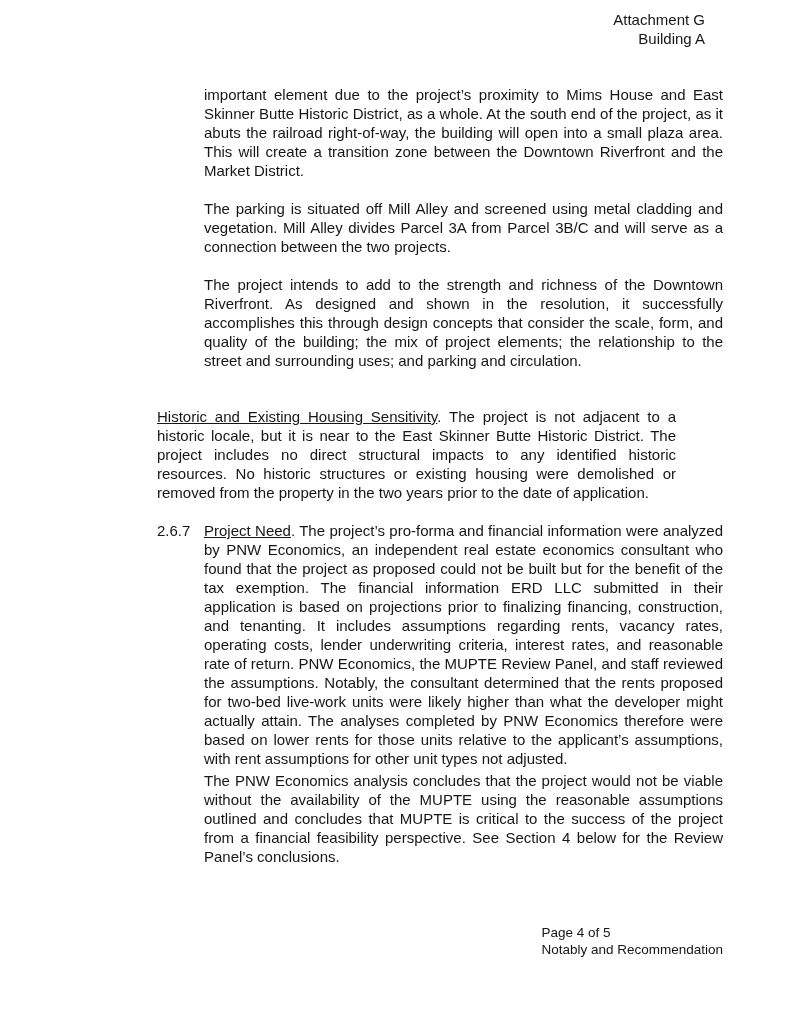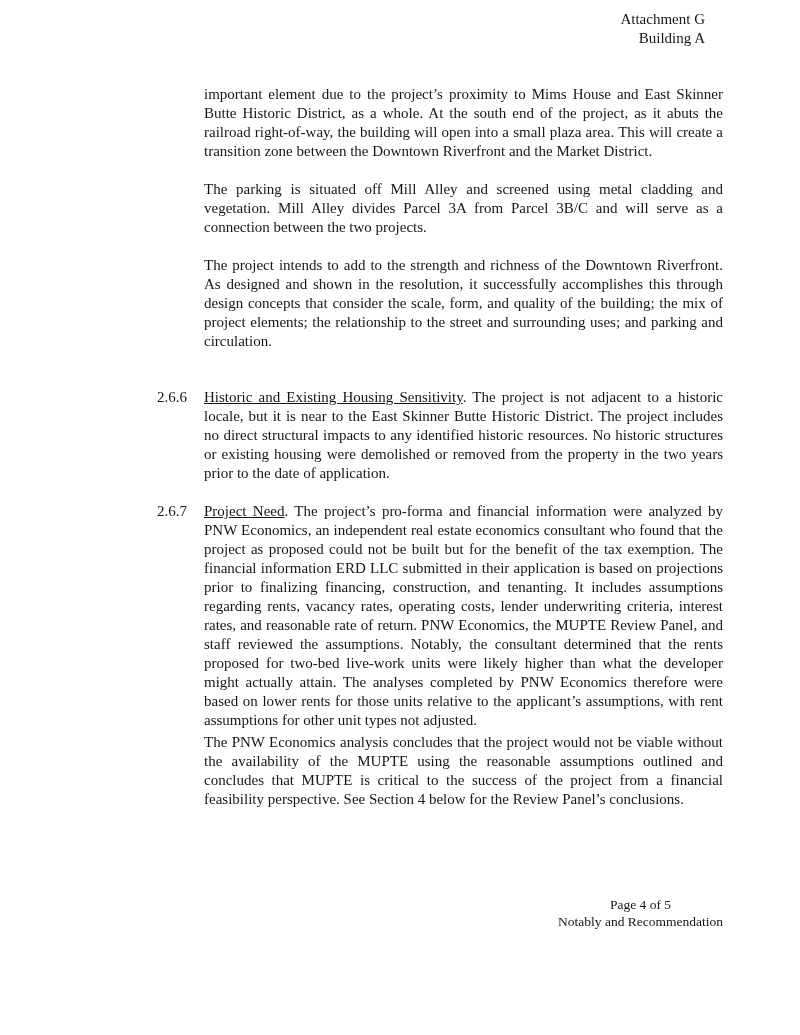--- a/index.html
+++ b/index.html
@@ -5,21 +5,21 @@
   html, body {
     margin: 0;
     padding: 0;
     background: #ffffff;
   }
   .page {
     position: relative;
     width: 800px;
     height: 1035px;
     background: #ffffff;
-    font-family: Liberation Serif, serif;
+    font-family: Liberation Sans, sans-serif;
     color: #161616;
     font-size: 15px;
     line-height: 19px;
     overflow: hidden;
   }
   .doc-header {
     position: absolute;
     top: 10px;
     right: 95px;
     text-align: right;
@@ -56,23 +56,23 @@
     margin: 0;
   }
   .sec-body p + p {
     margin-top: 3px;
   }
   .underline {
     text-decoration: underline;
   }
   .footer-right {
     position: absolute;
-    top: 896px;
+    top: 924px;
     right: 77px;
-    text-align: center;
+    text-align: left;
     font-size: 13.5px;
     line-height: 17px;
   }
   .footer-bottom {
     position: absolute;
     top: 982px;
     left: 341px;
     font-size: 14px;
     line-height: 17px;
     white-space: nowrap;
@@ -92,21 +92,20 @@
     <div>Building A</div>
   </div>
 
   <div class="content">
 
     <p class="body-par">important element due to the project’s proximity to Mims House and East Skinner Butte Historic District, as a whole.  At the south end of the project, as it abuts the railroad right-of-way, the building will open into a small plaza area. This will create a transition zone between the Downtown Riverfront and the Market District.</p>
     <p class="body-par">The parking is situated off Mill Alley and screened using metal cladding and vegetation. Mill Alley divides Parcel 3A from Parcel 3B/C and will serve as a connection between the two projects.</p>
     <p class="body-par">The project intends to add to the strength and richness of the Downtown Riverfront. As designed and shown in the resolution, it successfully accomplishes this through design concepts that consider the scale, form, and quality of the building; the mix of project elements; the relationship to the street and surrounding uses; and parking and circulation.</p>
 
     <div class="section first-section">
-      <div class="sec-num">2.6.6</div>
       <div class="sec-body">
         <p><span class="underline">Historic and Existing Housing Sensitivity</span><span>. The project is not adjacent to a historic locale, but it is near to the East Skinner Butte Historic District. The project includes no direct structural impacts to any identified historic resources. No historic structures or existing housing were demolished or removed from the property in the two years prior to the date of application.</span></p>
       </div>
     </div>
 
     <div class="section">
       <div class="sec-num">2.6.7</div>
       <div class="sec-body">
         <p><span class="underline">Project Need</span><span>. The project’s pro-forma and financial information were analyzed by PNW Economics, an independent real estate economics consultant who found that the project as proposed could not be built but for the benefit of the tax exemption. The financial information ERD LLC submitted in their application is based on projections prior to finalizing financing, construction, and tenanting. It includes assumptions regarding rents, vacancy rates, operating costs, lender underwriting criteria, interest rates, and reasonable rate of return. PNW Economics, the MUPTE Review Panel, and staff reviewed the assumptions. Notably, the consultant determined that the rents proposed for two-bed live-work units were likely higher than what the developer might actually attain. The analyses completed by PNW Economics therefore were based on lower rents for those units relative to the applicant’s assumptions, with rent assumptions for other unit types not adjusted.</span></p>
         <p>The PNW Economics analysis concludes that the project would not be viable without the availability of the MUPTE using the reasonable assumptions outlined and concludes that MUPTE is critical to the success of the project from a financial feasibility perspective. See Section 4 below for the Review Panel’s conclusions.</p>

